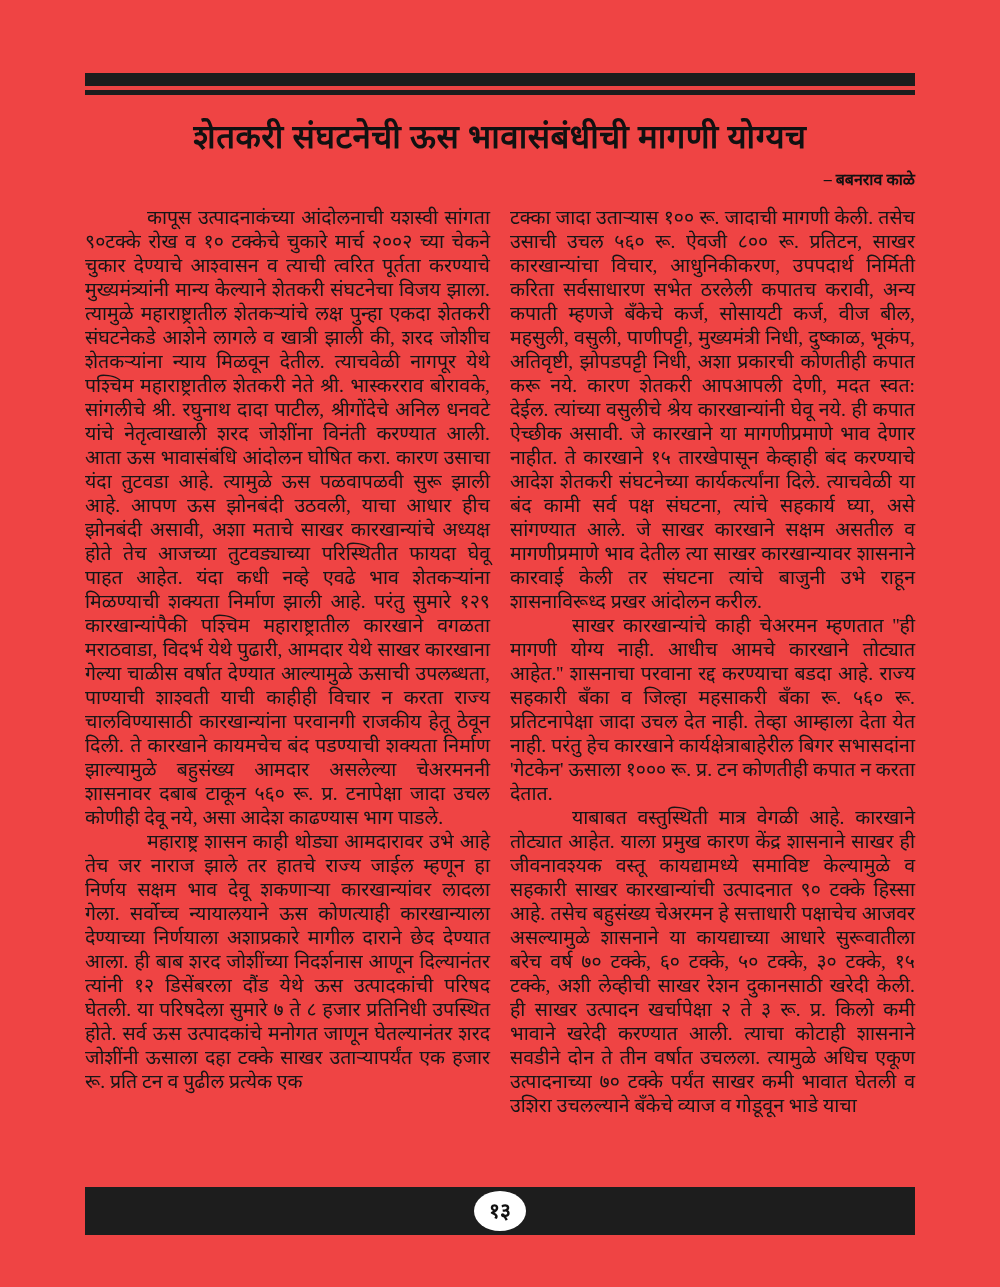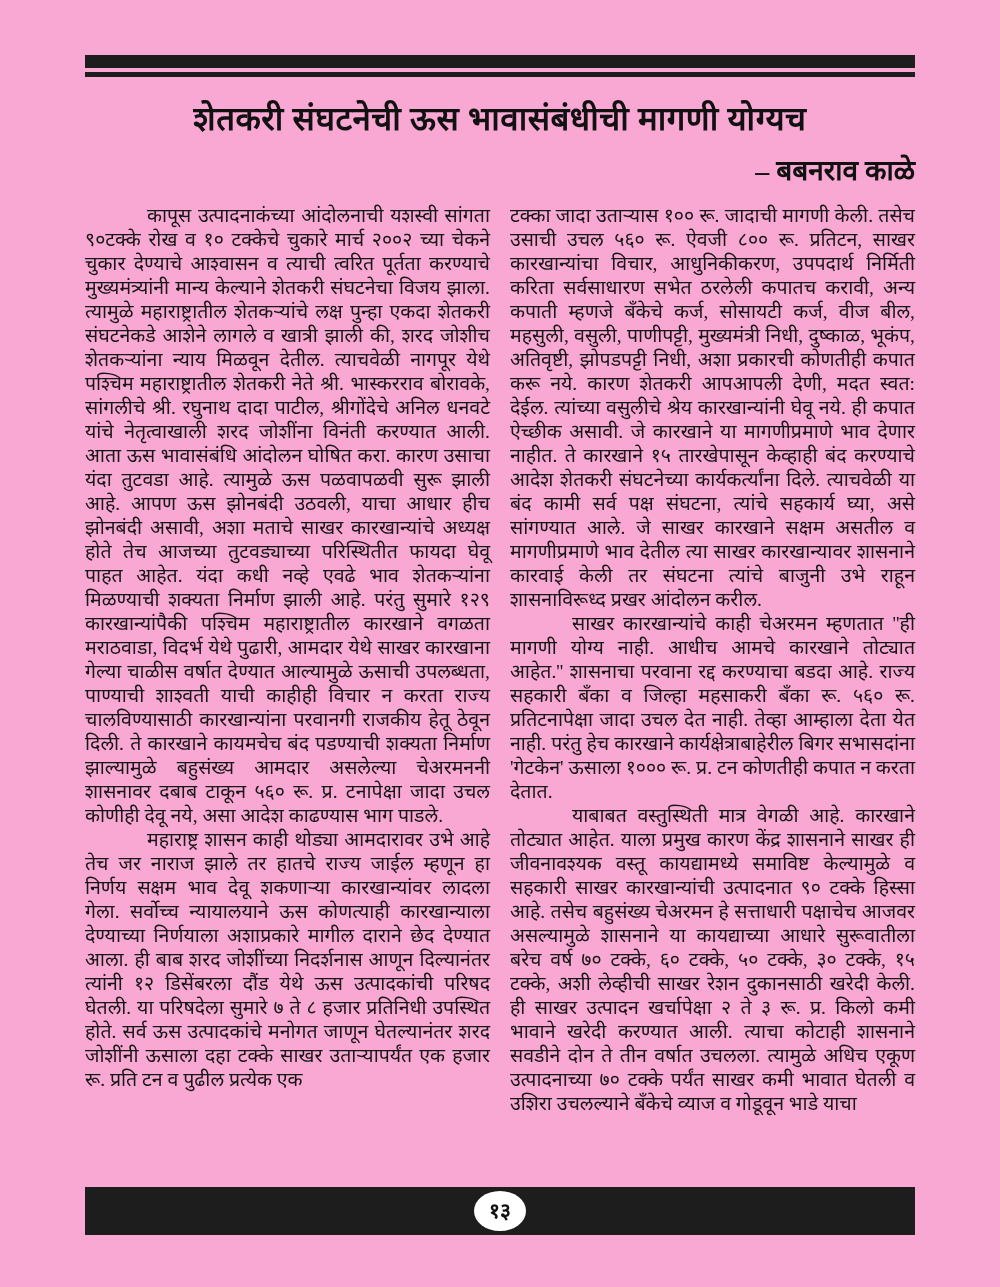--- a/index.html
+++ b/index.html
@@ -4,25 +4,25 @@
 <style>
   html, body {
     margin: 0;
     padding: 0;
     background: #ffffff;
   }
   .page {
     position: relative;
     width: 1000px;
     height: 1287px;
-    background: #f9a8d4;
+    background: #ef4444;
     font-family: "Liberation Serif", "DejaVu Serif", serif;
     color: #1a1a1a;
     box-sizing: border-box;
-    padding: 55px 85px 0 85px;
+    padding: 73px 85px 0 85px;
     overflow: hidden;
   }
   .rule-thick {
     width: 100%;
     height: 13px;
     background: #1d1d1d;
   }
   .rule-thin {
     width: 100%;
     height: 5px;
@@ -32,21 +32,21 @@
   .title {
     margin: 18px 0 0 0;
     text-align: center;
     font-size: 33px;
     font-weight: bold;
     letter-spacing: 0.5px;
     color: #111;
   }
   .byline {
     text-align: right;
-    font-size: 28px;
+    font-size: 16px;
     font-weight: bold;
     margin-top: 10px;
     color: #111;
   }
   .columns {
     display: flex;
     gap: 20px;
     margin-top: 16px;
   }
   .col {

